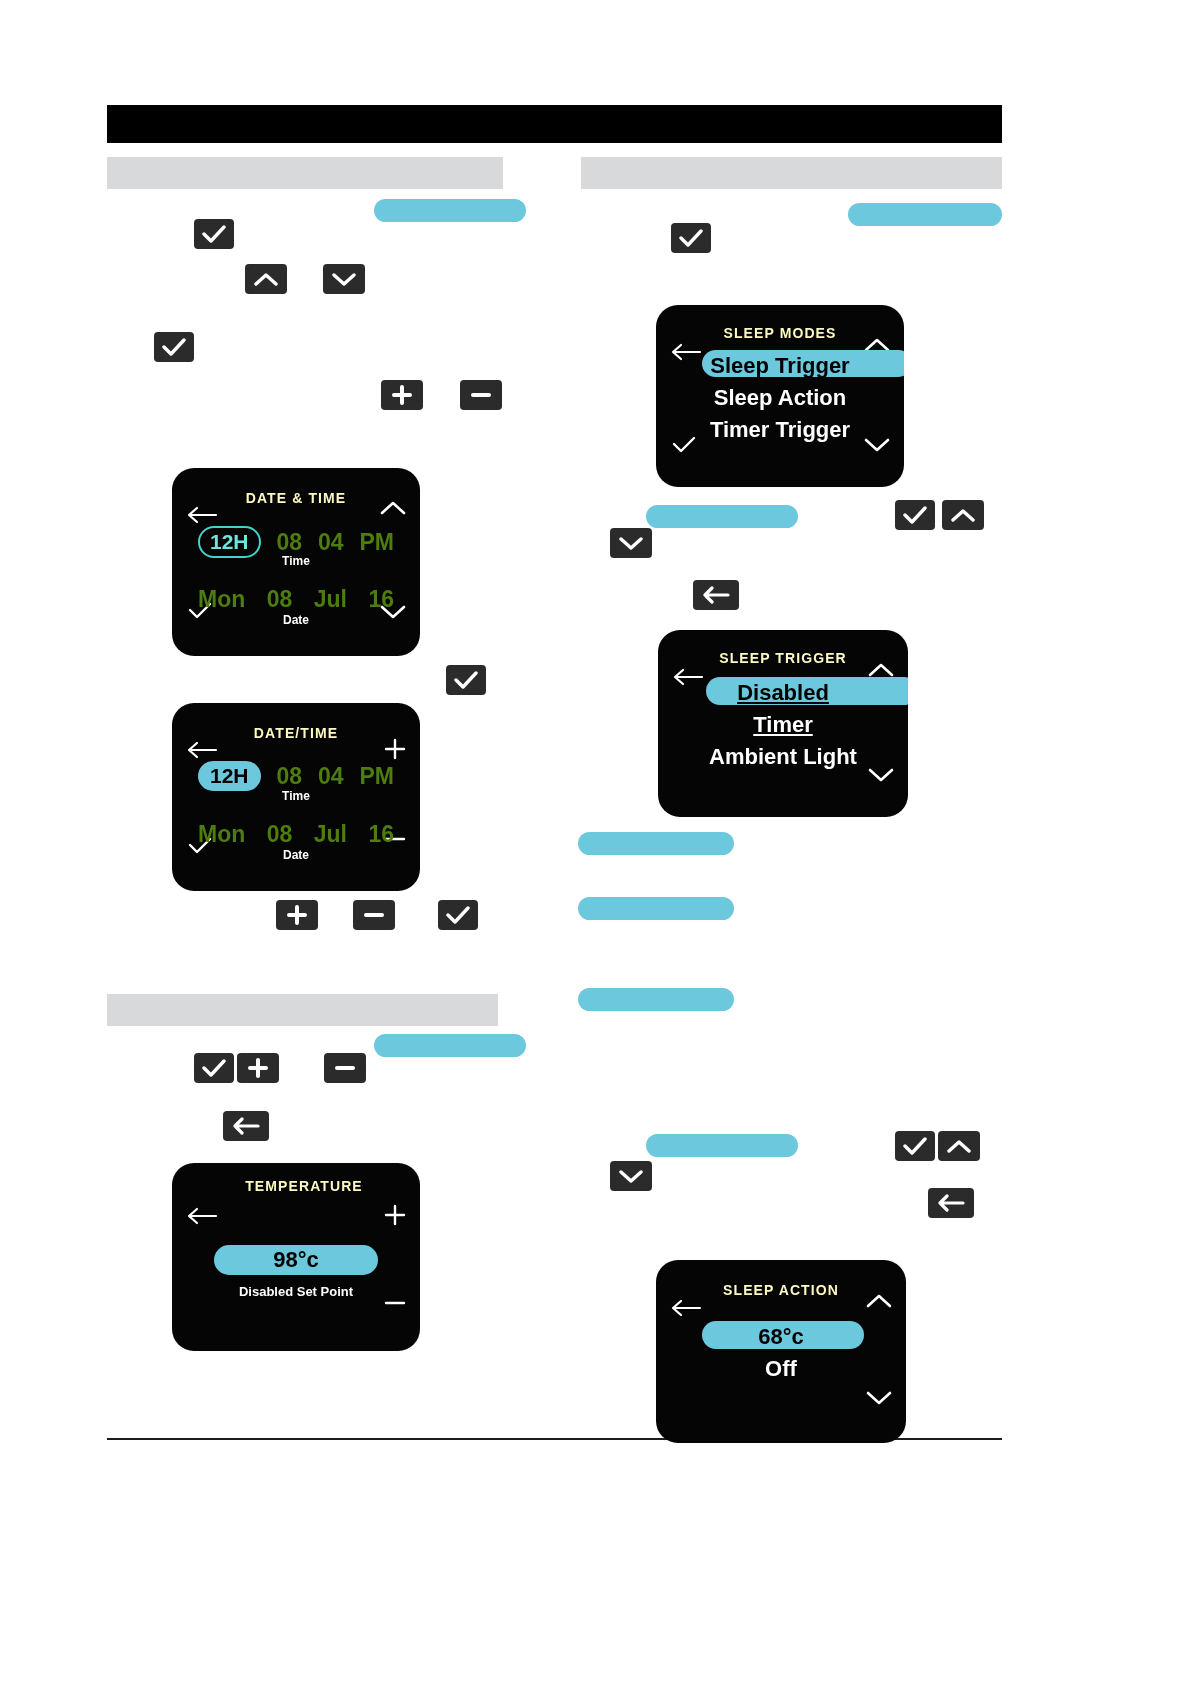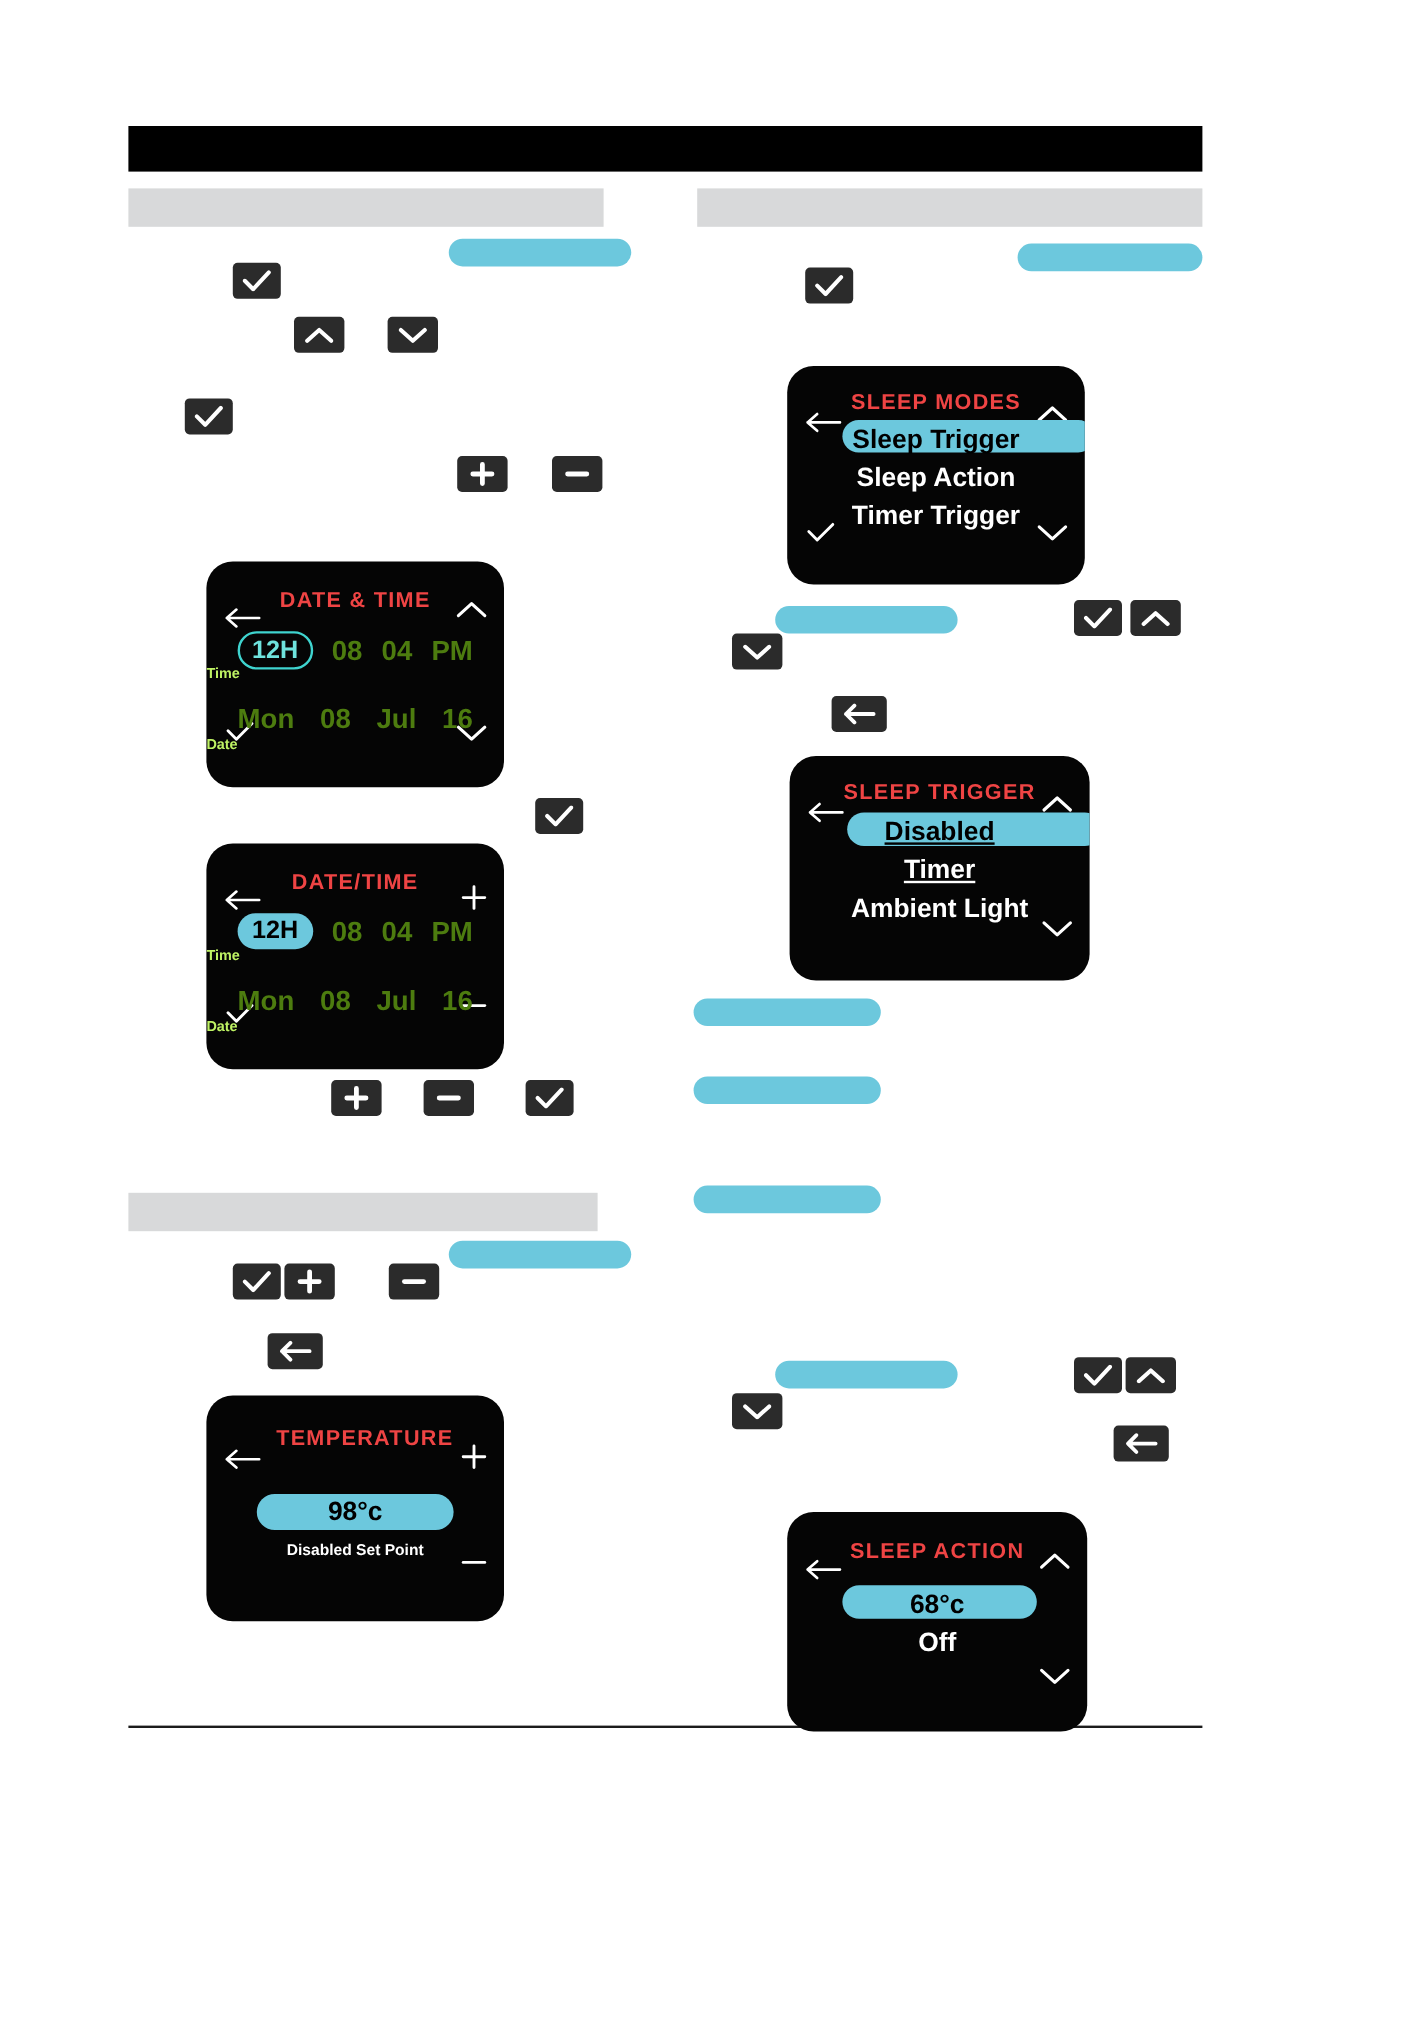--- a/index.html
+++ b/index.html
@@ -33,24 +33,24 @@
   .screen {
     position:absolute;
     background:#050505;
     border-radius:22px;
     color:#ffffff;
     overflow:hidden;
   }
   .scr-title {
     position:absolute; left:0; right:0;
     text-align:center;
-    font-size:18px;
+    font-size:14px;
     font-weight:700;
     letter-spacing:1.1px;
-    color:#ef4444;
+    color:#fef9c3;
   }
   .scr-arrow-left {
     position:absolute;
     color:#ffffff;
     font-size:26px;
     line-height:1;
   }
   .scr-chev {
     position:absolute;
     color:#ffffff;
@@ -61,22 +61,22 @@
     font-size:30px; line-height:1; font-weight:300;
   }
 
   
   .dt-row { position:absolute; display:flex; align-items:center; }
   .dt-cell {
     font-size:23px; font-weight:700; color:#4d7c0f;
     text-align:center;
   }
   .dt-caption {
-    position:absolute; left:0; right:0; 
-    font-size:12px; font-weight:600; color:#bef264;
+    position:absolute; left:0; right:0; text-align:center;
+    font-size:12px; font-weight:600; color:#ffffff;
   }
   .pill-outline {
     border:2px solid #3fd4cf;
     color:#6fe3dd;
     border-radius:999px;
     padding:2px 10px;
     font-size:21px; font-weight:700;
   }
   .pill-filled {
     background:#6cc8dd;
@@ -328,21 +328,21 @@
     <div class="dt-row" style="left:26px;top:118px;width:196px;justify-content:space-between;">
       <span class="dt-cell">Mon</span>
       <span class="dt-cell">08</span>
       <span class="dt-cell">Jul</span>
       <span class="dt-cell">16</span>
     </div>
     <div class="dt-caption" style="top:145px;">Date</div>
   </div>
 
   <div class="screen" style="left:172px;top:1163px;width:248px;height:188px;">
-    <div class="scr-title" style="top:25px;padding-left:16px;">TEMPERATURE</div>
+    <div class="scr-title" style="top:15px;padding-left:16px;">TEMPERATURE</div>
     <div class="scr-arrow-left" style="left:14px;top:40px;">
       <svg width="32" height="18" viewBox="0 0 32 18">
           <path d="M30 9 H3 M11 2 L3 9 L11 16" stroke="#fff" stroke-width="2.2" fill="none" stroke-linecap="round" stroke-linejoin="round"></path>
         </svg>
     </div>
     <div class="scr-plus" style="right:14px;top:38px;">
       <svg width="22" height="22" viewBox="0 0 22 22">
           <path d="M11 2 V20 M2 11 H20" stroke="#fff" stroke-width="2.4" stroke-linecap="round"></path>
         </svg>
     </div>

